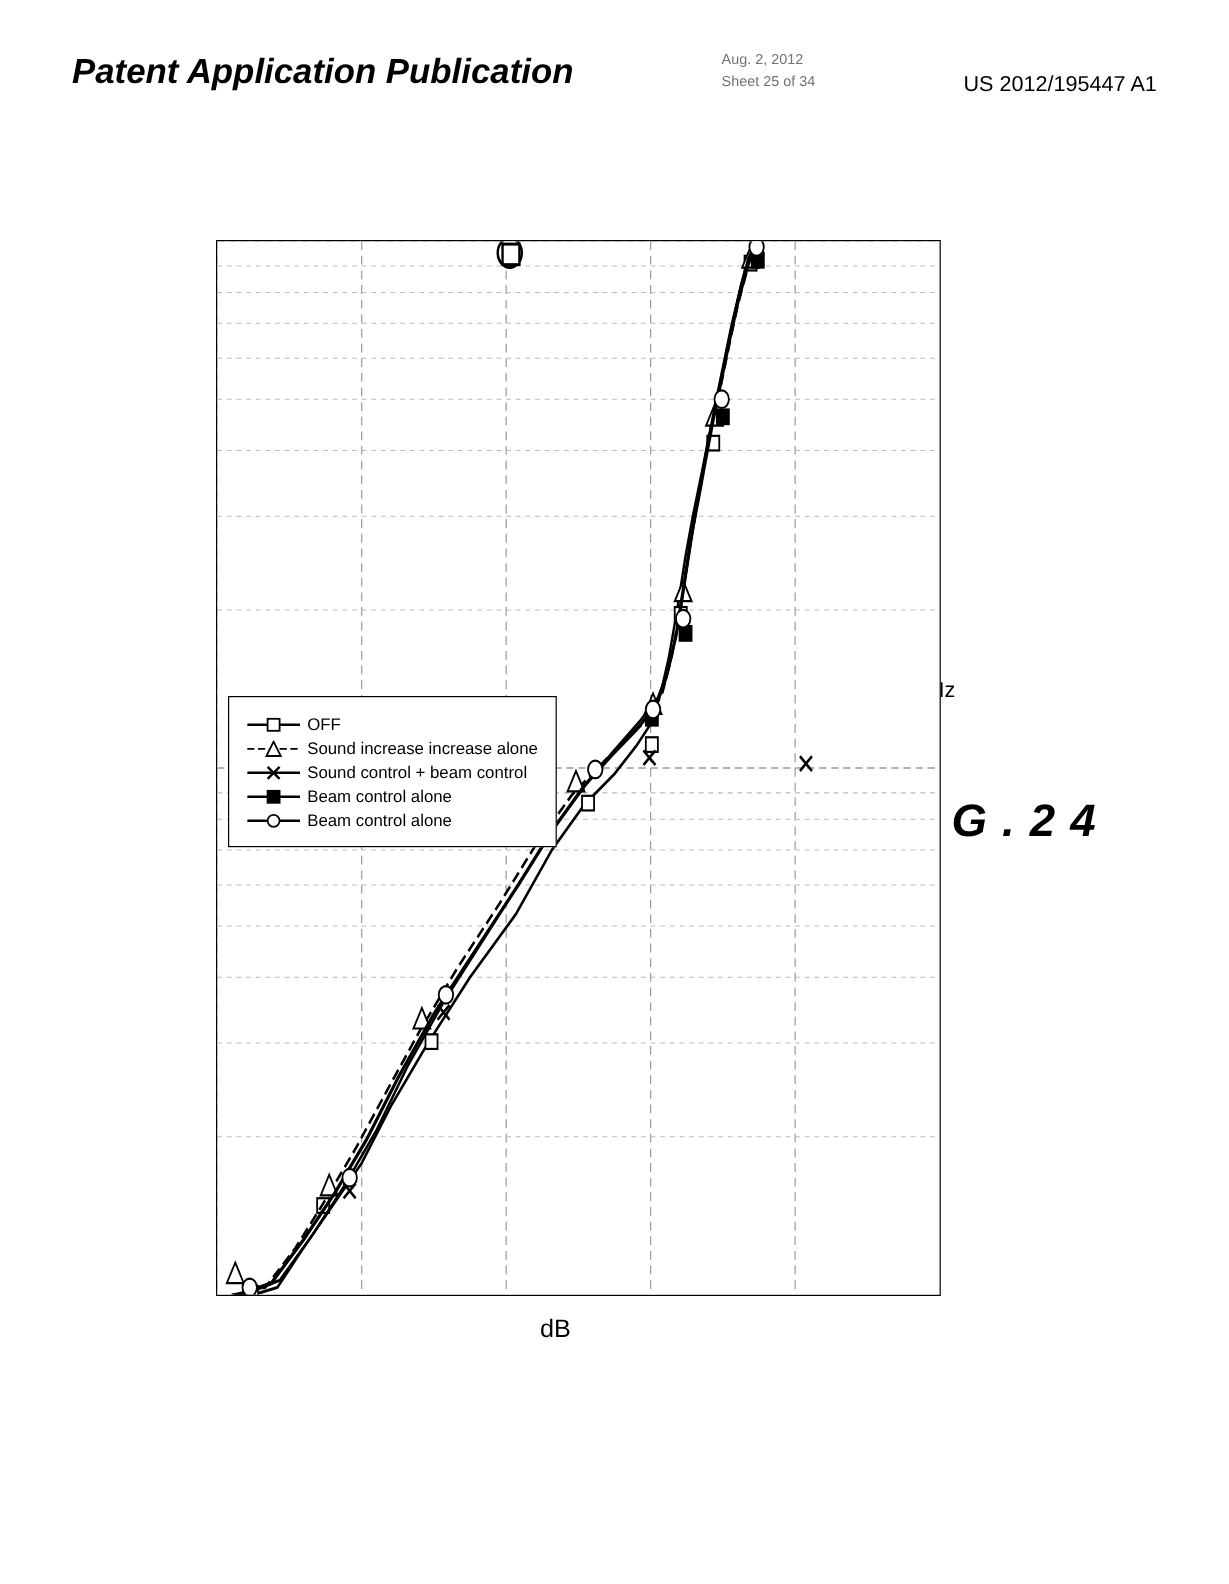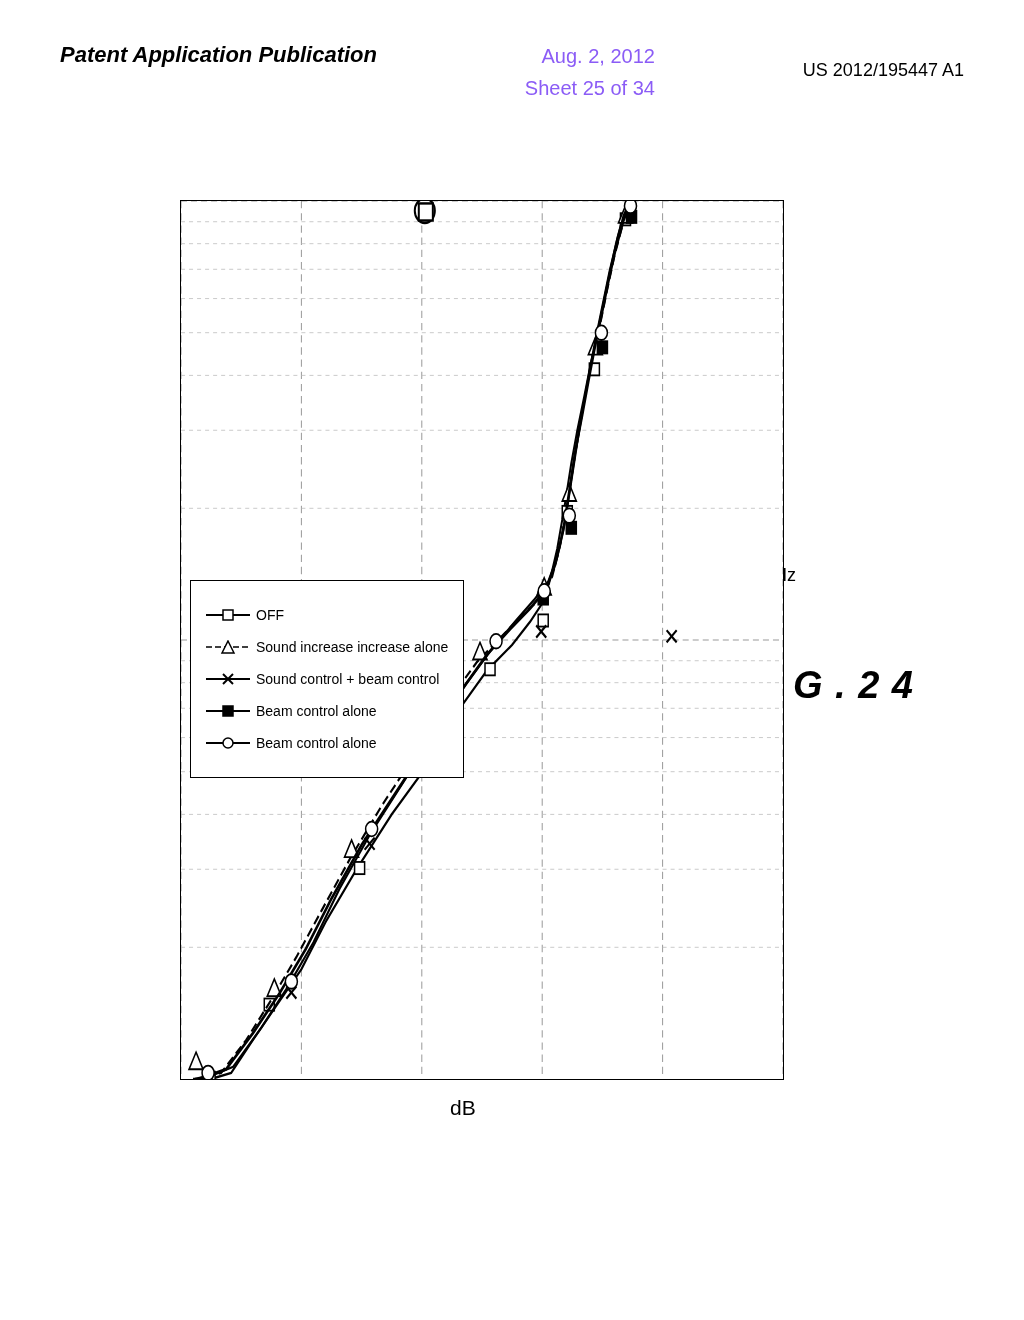--- a/index.html
+++ b/index.html
@@ -17,31 +17,31 @@
       top: 40px;
       left: 0;
       right: 0;
       display: flex;
       justify-content: space-between;
       align-items: flex-start;
       padding: 0 60px;
     }
 
     .header-left {
-      font-size: 22px;
+      font-size: 29px;
       font-style: italic;
       font-weight: bold;
       color: #000;
       line-height: 1.4;
     }
 
     .header-center {
-      font-size: 20px;
-      color: #8b5cf6;
-      text-align: right;
+      font-size: 12px;
+      color: #737373;
+      text-align: left;
       line-height: 1.6;
     }
 
     .header-right {
       font-size: 18px;
       color: #000;
       text-align: right;
       line-height: 1.6;
       margin-top: 16px;
     }
@@ -83,22 +83,22 @@
       left: 110px;
       top: 380px;
       border: 1px solid #000;
       padding: 10px 15px;
       background: #fff;
       z-index: 10;
     }
 
     .legend-item {
       display: flex;
-      align-items: center;
-      margin: 16px 0;
+      align-items: flex-end;
+      margin: 4px 0;
       font-size: 14px;
       color: #000;
     }
 
     svg.chart-svg {
       position: absolute;
       top: 0;
       left: 0;
       width: 100%;
       height: 100%;

